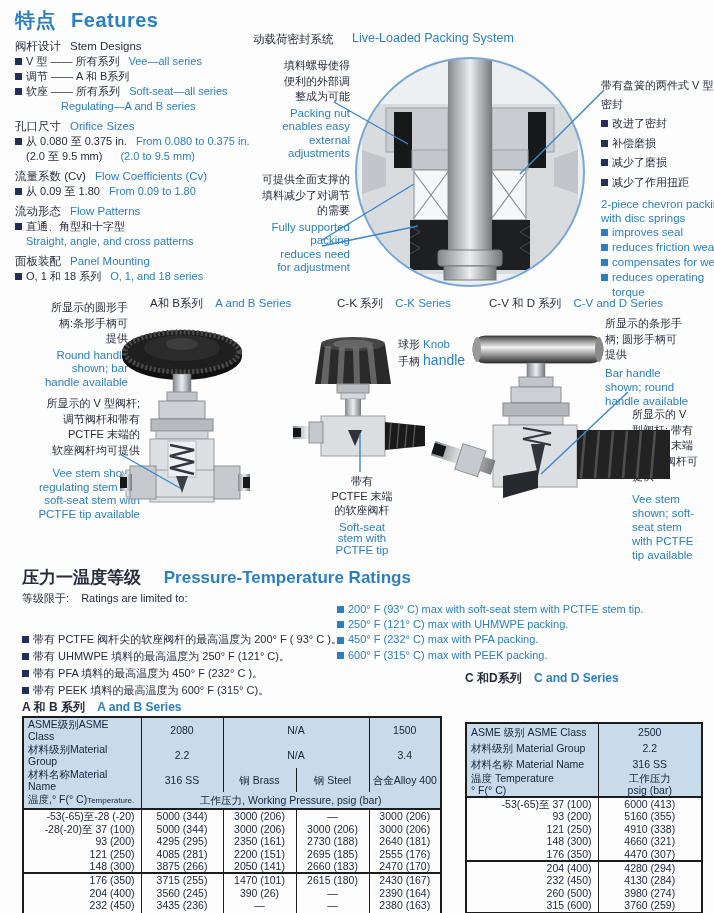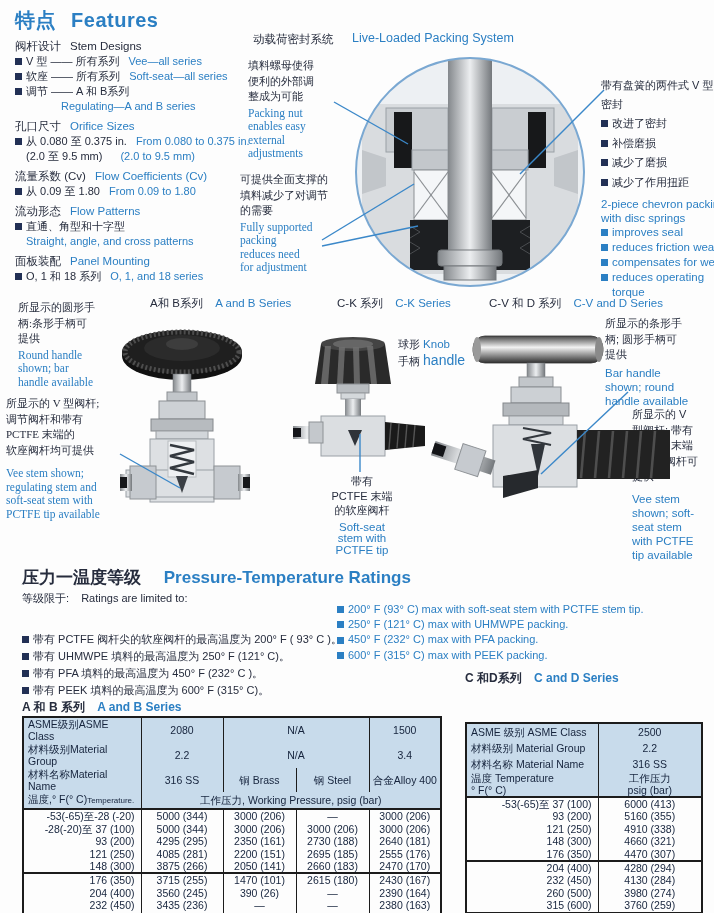--- a/index.html
+++ b/index.html
@@ -2,21 +2,21 @@
 <html><head>
 <meta charset="utf-8">
 <style>
   html,body{margin:0;padding:0;background:#e9e9e9;}
   .page{position:relative;width:714px;height:913px;background:#fdfdfd;margin:0 auto;overflow:hidden;
         font-family:"Liberation Sans","DejaVu Sans",sans-serif;color:#262c3d;}
   .zh{color:#262c3d;}
   .en{color:#2b7fc3;}
   .ml{white-space:pre-line;}
   .abs{position:absolute;}
-  .rt{text-align:left;font-family:Liberation Serif, serif;}
+  .rt{text-align:right;}
   .ctr{text-align:center;}
   .sq{display:inline-block;width:7px;height:7px;background:#223055;margin:0 4px 1px 0;vertical-align:middle;}
   .sqb{background:#2b7fc3;}
   
   .h1{font-size:20px;font-weight:bold;color:#2b7fc3;letter-spacing:.5px;}
   .h2{font-size:17px;font-weight:bold;}
   
   .feat{position:absolute;left:15px;top:34px;width:250px;font-size:11px;line-height:15px;}
   .flabel{margin-top:5px;font-size:11.5px;}
   .fitem{white-space:nowrap;}
@@ -70,22 +70,22 @@
     </svg>
 
   <div class="abs h1" style="left:15px;top:7px;">
     <span>特点</span><span class="gap"></span>
     <span>Features</span>
   </div>
 
   <div class="feat">
     <div class="flabel"><span class="zh">阀杆设计</span><span class="gap"></span><span class="zh">Stem Designs</span></div>
     <div class="fitem"><span class="sq"></span><span class="zh">V 型 —— 所有系列</span><span class="gap"></span><span class="en">Vee—all series</span></div>
+    <div class="fitem"><span class="sq"></span><span class="zh">调节 —— A 和 B系列</span></div>
     <div class="fitem"><span class="sq"></span><span class="zh">软座 —— 所有系列</span><span class="gap"></span><span class="en">Soft-seat—all series</span></div>
-    <div class="fitem"><span class="sq"></span><span class="zh">调节 —— A 和 B系列</span></div>
     <div class="fitem find"><span class="en">Regulating—A and B series</span></div>
     <div class="flabel"><span class="zh">孔口尺寸</span><span class="gap"></span><span class="en">Orifice Sizes</span></div>
     <div class="fitem"><span class="sq"></span><span class="zh">从 0.080 至 0.375 in.</span><span class="gap"></span><span class="en">From 0.080 to 0.375 in.</span></div>
     <div class="fitem" style="padding-left:11px;"><span class="zh">(2.0 至 9.5 mm)</span><span class="gap"></span><span class="gap"></span><span class="en">(2.0 to 9.5 mm)</span></div>
     <div class="flabel"><span class="zh">流量系数 (Cv)</span><span class="gap"></span><span class="en">Flow Coefficients (Cv)</span></div>
     <div class="fitem"><span class="sq"></span><span class="zh">从 0.09 至 1.80</span><span class="gap"></span><span class="en">From 0.09 to 1.80</span></div>
     <div class="flabel"><span class="zh">流动形态</span><span class="gap"></span><span class="en">Flow Patterns</span></div>
     <div class="fitem"><span class="sq"></span><span class="zh">直通、角型和十字型</span></div>
     <div class="fitem" style="padding-left:11px;"><span class="en">Straight, angle, and cross patterns</span></div>
     <div class="flabel"><span class="zh">面板装配</span><span class="gap"></span><span class="en">Panel Mounting</span></div>

